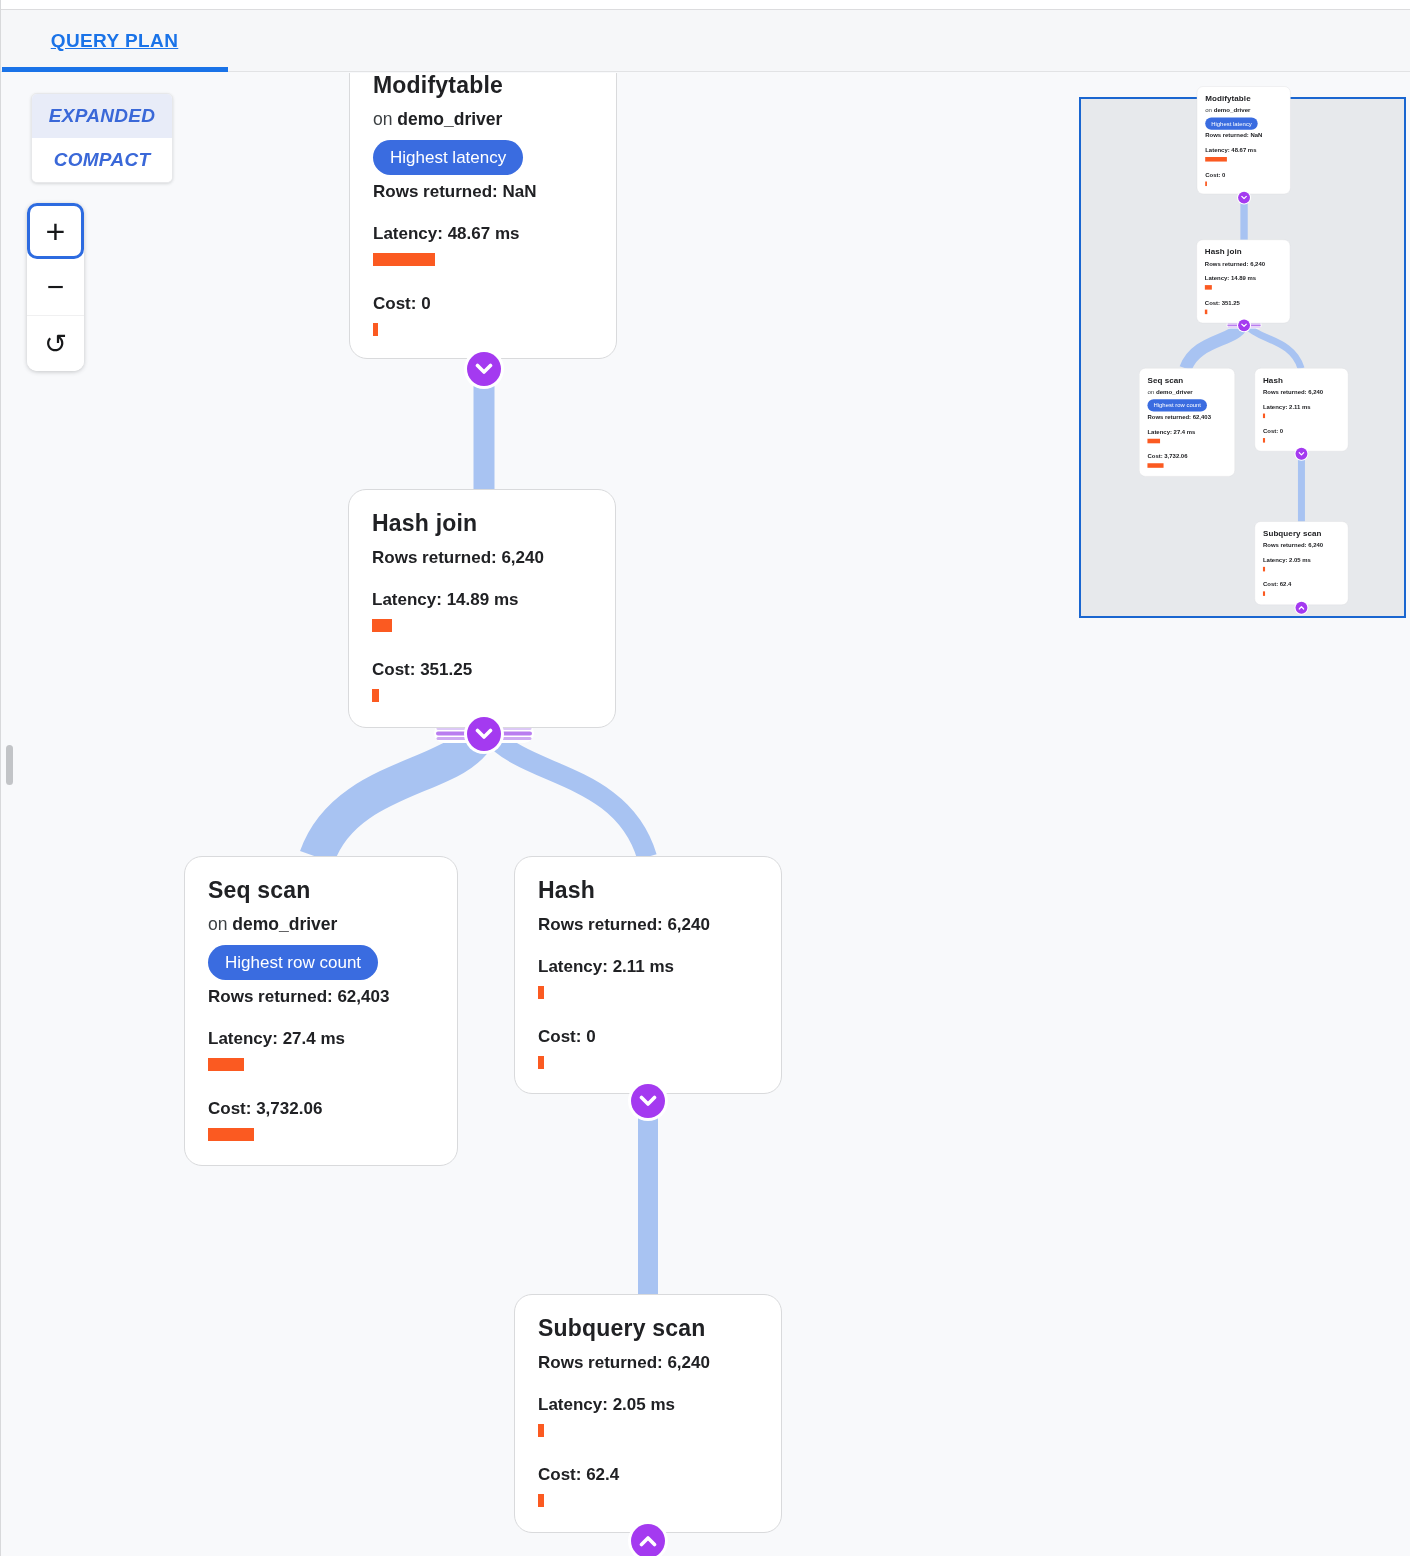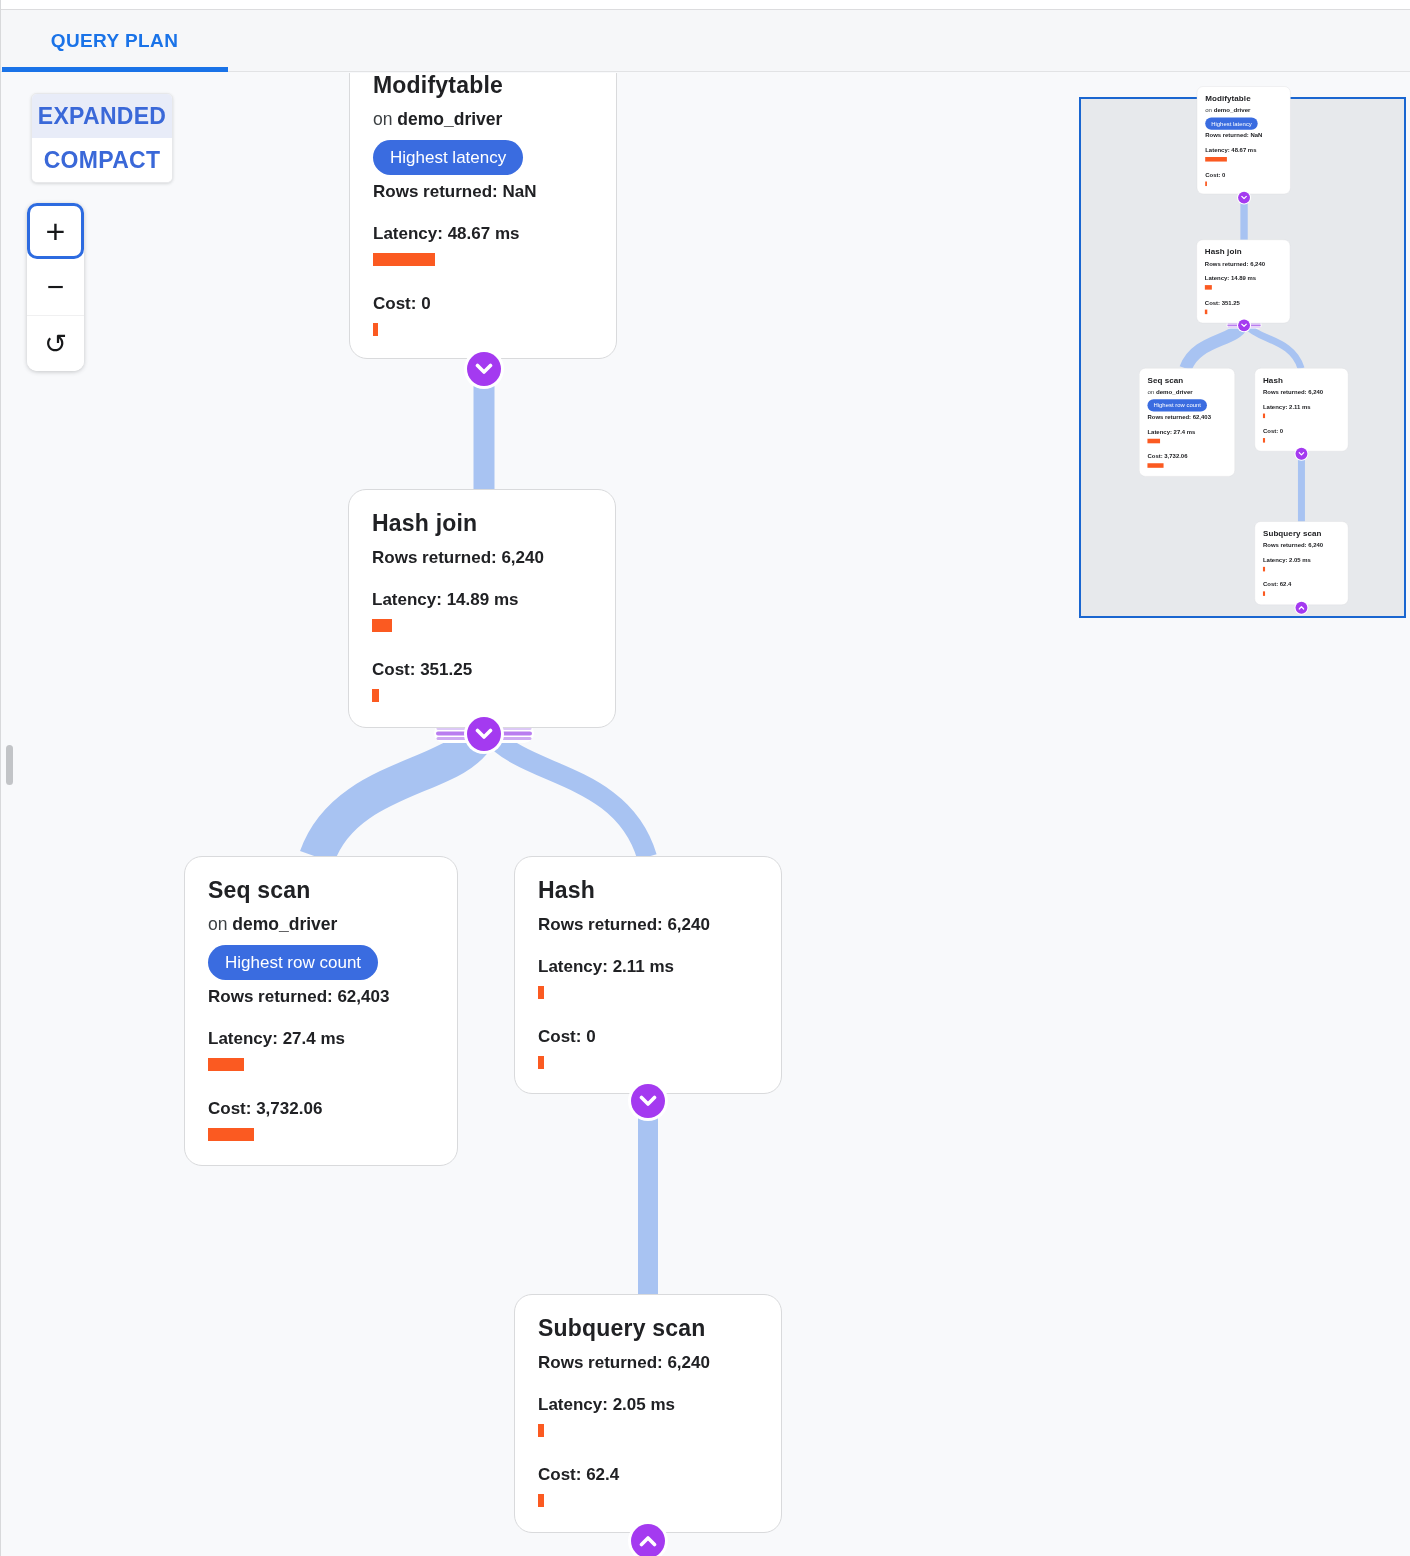--- a/index.html
+++ b/index.html
@@ -2,34 +2,34 @@
 <html><head>
 <meta charset="utf-8">
 <style>
   * { margin:0; padding:0; box-sizing:border-box; }
   html,body { width:1410px; height:1556px; font-family:"Liberation Sans","DejaVu Sans",sans-serif; background:#fff; }
   .app { position:relative; width:1410px; height:1556px; overflow:hidden; border-left:1px solid #d8d9db; background:#f8f9fb; }
 
   
   .topstrip { height:10px; background:#ffffff; border-bottom:1px solid #dcdcde; }
   .tabbar { position:relative; height:62px; background:#f6f7f9; border-bottom:1px solid #e2e3e5; display:flex; align-items:center; }
-  .tab { height:100%; display:flex; align-items:center; justify-content:center; font-size:19px; font-weight:700; letter-spacing:.4px; cursor:pointer; }
+  .tab { height:100%; display:flex; align-items:center; justify-content:center; font-size:19px; font-weight:700; letter-spacing:.4px; cursor:pointer;text-decoration:underline; }
   .tab.active { width:227px; color:#1a73e8; }
   .tab.inactive { width:228px; color:#5f6368; }
   .tab-underline { position:absolute; left:1px; bottom:-1px; width:226px; height:5px; background:#1a73e8; }
 
   
   .canvas { position:absolute; top:73px; left:0; right:0; bottom:0; background:#f8f9fb; overflow:hidden; }
 
   
   .scroll-thumb { position:absolute; left:5px; top:672px; width:7px; height:40px; border-radius:4px; background:#c2c4c7; }
 
   
   .view-toggle { position:absolute; left:30px; top:20px; width:142px; border-radius:6px; background:#fff; border:1px solid #e7e8ea; box-shadow:0 1px 3px rgba(60,64,67,.18); overflow:hidden; }
-  .view-toggle .opt { height:44px; display:flex; align-items:center; justify-content:center; font-size:23px; font-weight:700; letter-spacing:.3px; color:#3a68d8; cursor:pointer; background:#fff; }
+  .view-toggle .opt { height:44px; display:flex; align-items:center; justify-content:center; font-size:19px; font-weight:700; letter-spacing:.3px; color:#3a68d8; cursor:pointer; background:#fff;font-style:italic; }
   .view-toggle .opt.active { background:#e8ecf8; }
 
   .zoom-stack { position:absolute; left:26px; top:130px; width:57px; border-radius:10px; box-shadow:0 1px 4px rgba(60,64,67,.28); background:#fff; }
   .zbtn { width:57px; height:56px; display:flex; align-items:center; justify-content:center; background:#fff; cursor:pointer; font-size:30px; color:#17181a; }
   .zbtn.zin { border:3px solid #2d6be0; border-radius:10px; font-size:34px; }
   .zbtn.zout { border-radius:0; }
   .zbtn.zreset { border-radius:0 0 10px 10px; border-top:1px solid #f0f0f1; font-size:27px; }
 
   
   .tree { position:absolute; left:0; top:0; width:900px; height:1490px; }

